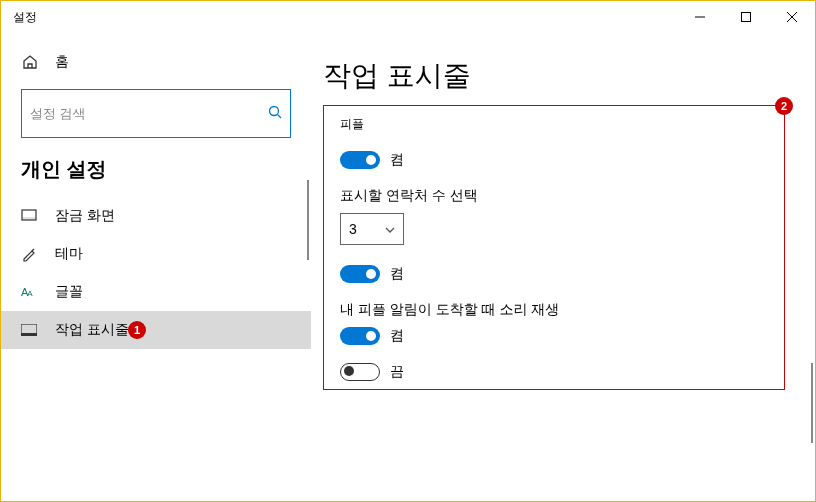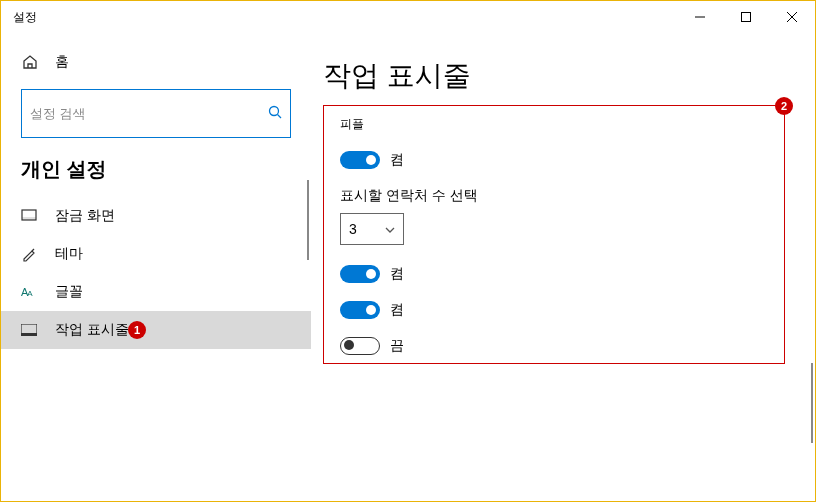--- a/index.html
+++ b/index.html
@@ -153,20 +153,21 @@
             <span class="select-chevron"><svg width="10" height="6" viewBox="0 0 10 6">
                   <path d="M1 1 L5 5 L9 1" fill="none" stroke="#555" stroke-width="1.3"></path>
                 </svg></span>
           </div>
 
           <div class="toggle-row">
             <div class="toggle on"></div>
             <span class="toggle-text">켬</span>
           </div>
 
+          <div class="setting-label">내 피플 알림이 도착할 때 소리 재생</div>
           <div class="toggle-row">
             <div class="toggle on"></div>
             <span class="toggle-text">켬</span>
           </div>
 
           <div class="toggle-row" style="margin-bottom:0;">
             <div class="toggle off"></div>
             <span class="toggle-text">끔</span>
           </div>
         </div>

